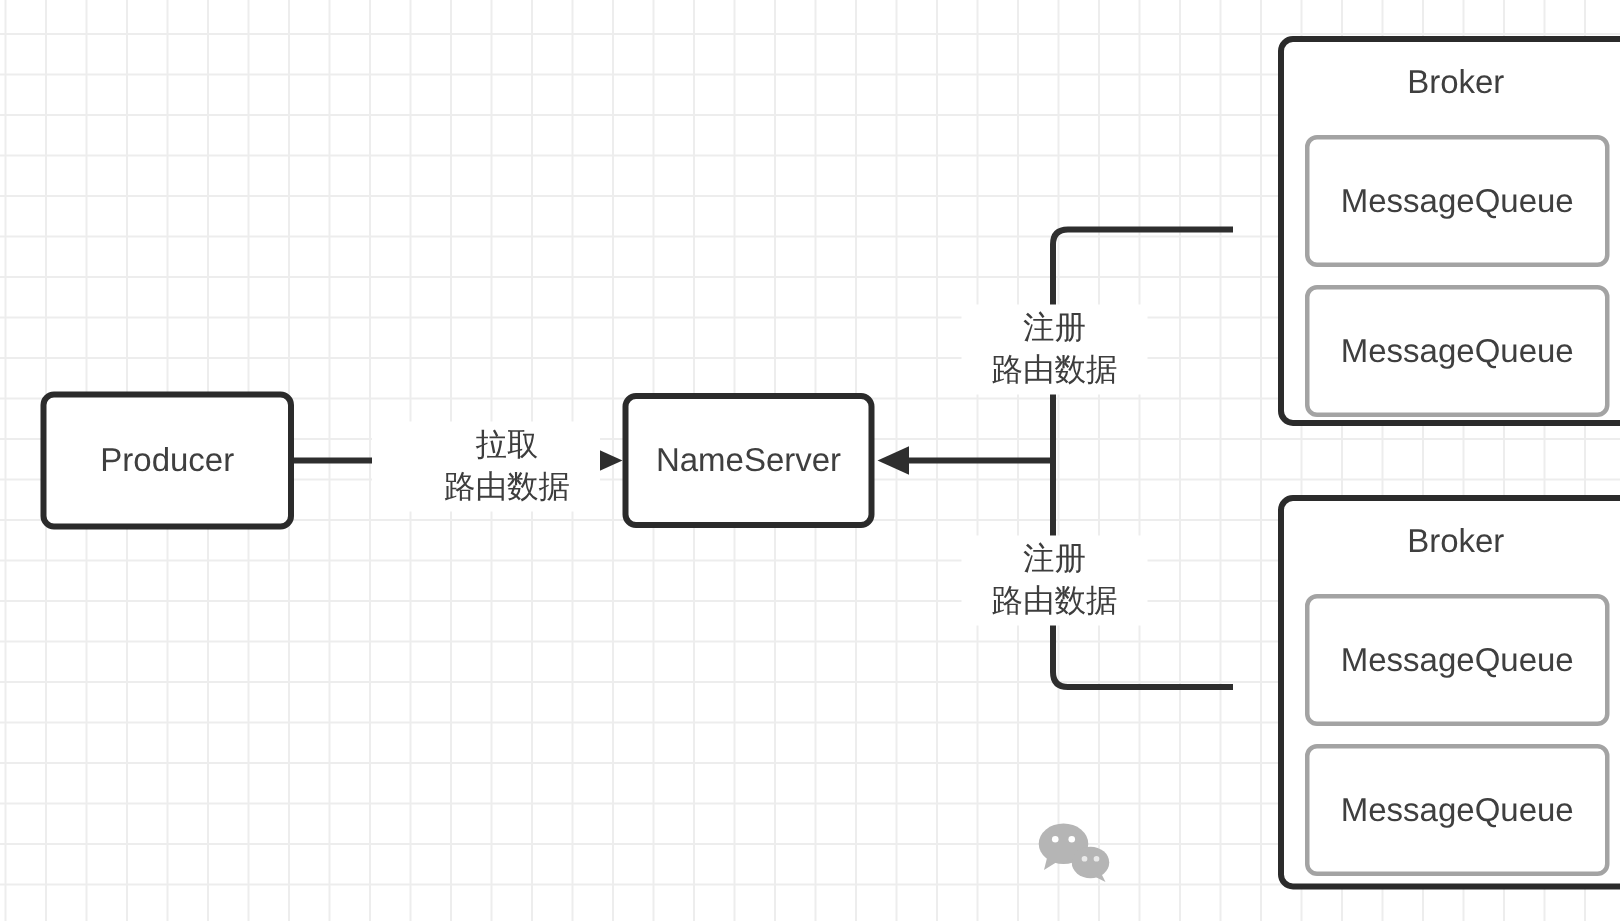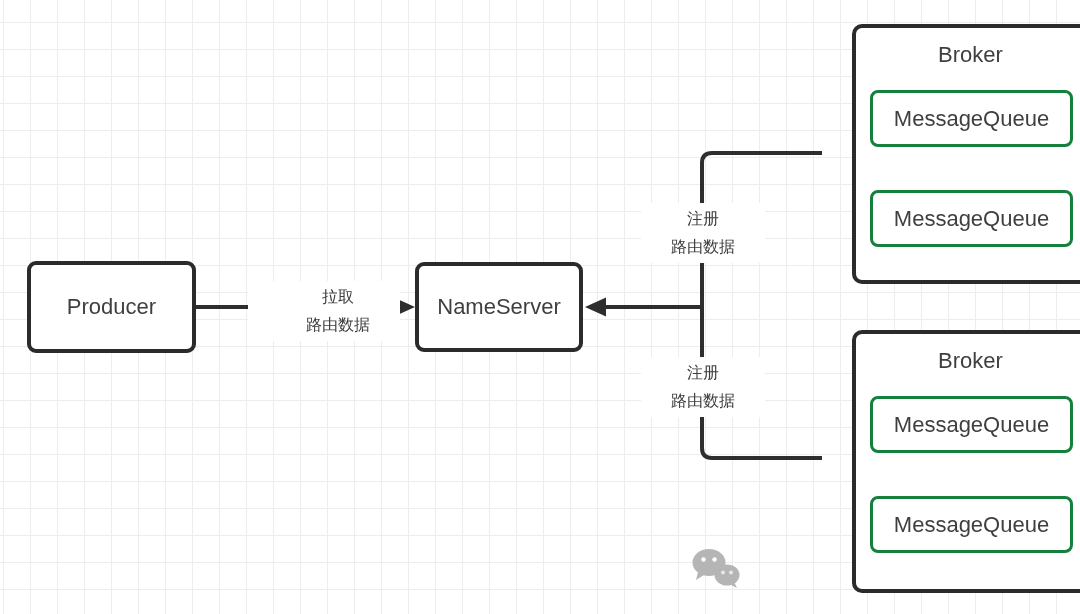--- a/index.html
+++ b/index.html
@@ -65,40 +65,40 @@
     left: 0; top: 14px;
     width: 100%;
     text-align: center;
     font-size: 22px;
     color: #3f3f3f;
   }
   .mq {
     position: absolute;
     left: 14px;
     width: 203px;
-    height: 57px;
+    height: 88px;
     background: #ffffff;
-    border: 3px solid #15803d;
+    border: 3px solid #a3a3a3;
     border-radius: 8px;
     display: flex;
     align-items: center;
     justify-content: center;
     font-size: 22px;
     color: #3f3f3f;
     box-sizing: border-box;
   }
   .mq-1 { top: 62px; }
   .mq-2 { top: 162px; }
 
   .edge-label {
     position: absolute;
     width: 124px;
     background: #ffffff;
     text-align: center;
-    font-size: 16px;
+    font-size: 21px;
     line-height: 28px;
     color: #3d3d3d;
     z-index: 3;
     padding: 2px 0;
   }
   .label-pull       { left: 248px; top: 281px; padding-left: 28px; }
   .label-reg-top    { left: 641px; top: 203px; }
   .label-reg-bottom { left: 641px; top: 357px; }
 
   .watermark {

